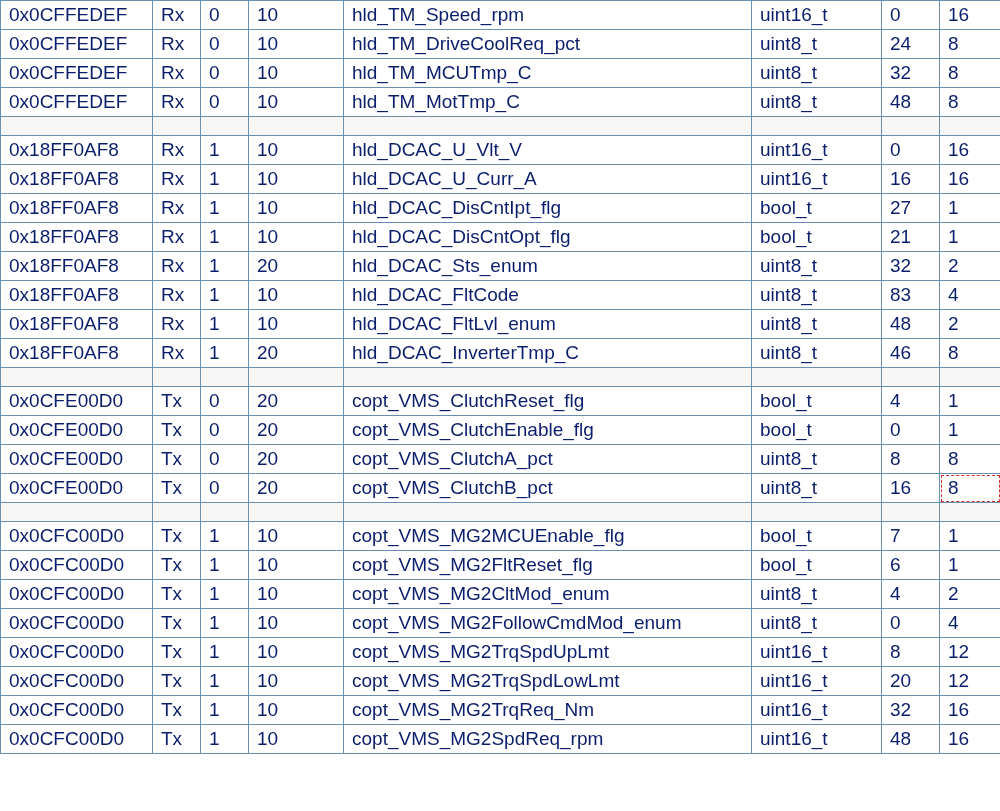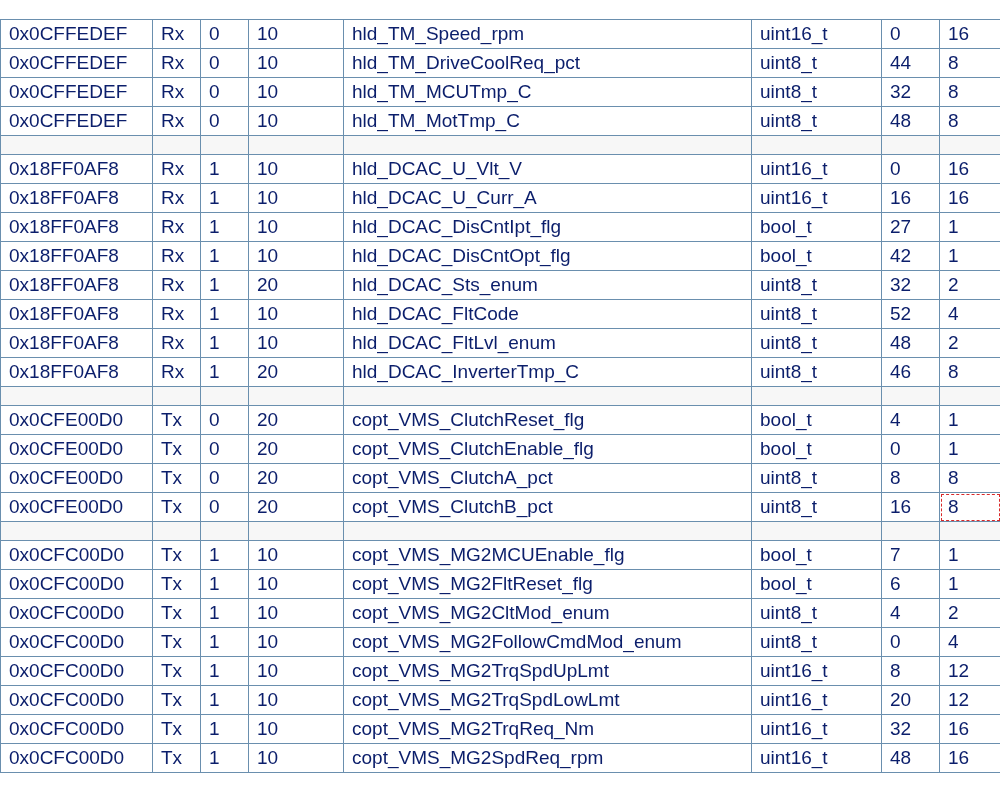--- a/index.html
+++ b/index.html
@@ -8,21 +8,20 @@
     background: #fff;
     font-family: Arial, "Helvetica Neue", Helvetica, sans-serif;
     font-size: 19px;
     color: #0b1e6b;
     width: 1000px;
   }
   table {
     border-collapse: collapse;
     width: 1000px;
     table-layout: fixed;
-    margin-top: 19px;
   }
   col.c-id     { width: 152px; }
   col.c-dir    { width:  48px; }
   col.c-ch     { width:  48px; }
   col.c-per    { width:  95px; }
   col.c-name   { width: 408px; }
   col.c-type   { width: 130px; }
   col.c-start  { width:  58px; }
   col.c-len    { width:  61px; }
 
@@ -70,21 +69,21 @@
         <td>0</td>
         <td>16</td>
       </tr>
       <tr>
         <td>0x0CFFEDEF</td>
         <td>Rx</td>
         <td>0</td>
         <td>10</td>
         <td>hld_TM_DriveCoolReq_pct</td>
         <td>uint8_t</td>
-        <td>44</td>
+        <td>24</td>
         <td>8</td>
       </tr>
       <tr>
         <td>0x0CFFEDEF</td>
         <td>Rx</td>
         <td>0</td>
         <td>10</td>
         <td>hld_TM_MCUTmp_C</td>
         <td>uint8_t</td>
         <td>32</td>
@@ -140,41 +139,41 @@
         <td>27</td>
         <td>1</td>
       </tr>
       <tr>
         <td>0x18FF0AF8</td>
         <td>Rx</td>
         <td>1</td>
         <td>10</td>
         <td>hld_DCAC_DisCntOpt_flg</td>
         <td>bool_t</td>
-        <td>42</td>
+        <td>21</td>
         <td>1</td>
       </tr>
       <tr>
         <td>0x18FF0AF8</td>
         <td>Rx</td>
         <td>1</td>
         <td>20</td>
         <td>hld_DCAC_Sts_enum</td>
         <td>uint8_t</td>
         <td>32</td>
         <td>2</td>
       </tr>
       <tr>
         <td>0x18FF0AF8</td>
         <td>Rx</td>
         <td>1</td>
         <td>10</td>
         <td>hld_DCAC_FltCode</td>
         <td>uint8_t</td>
-        <td>52</td>
+        <td>83</td>
         <td>4</td>
       </tr>
       <tr>
         <td>0x18FF0AF8</td>
         <td>Rx</td>
         <td>1</td>
         <td>10</td>
         <td>hld_DCAC_FltLvl_enum</td>
         <td>uint8_t</td>
         <td>48</td>

